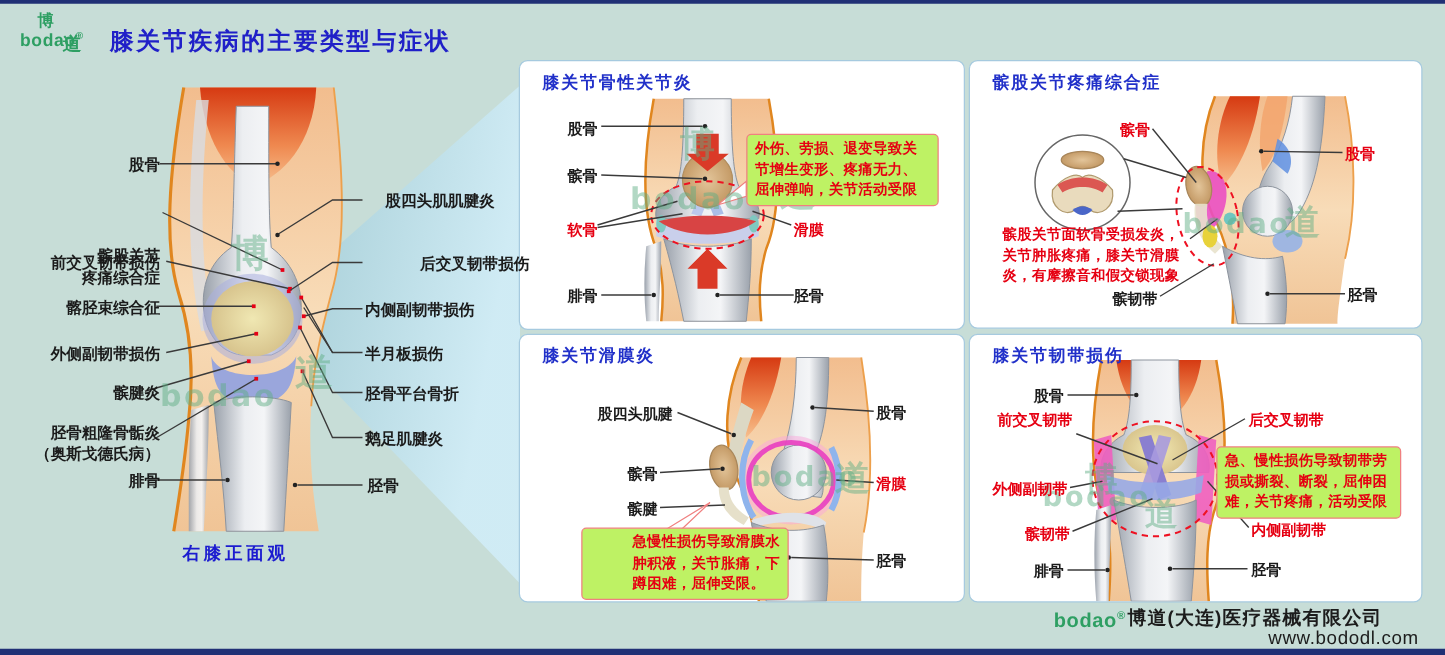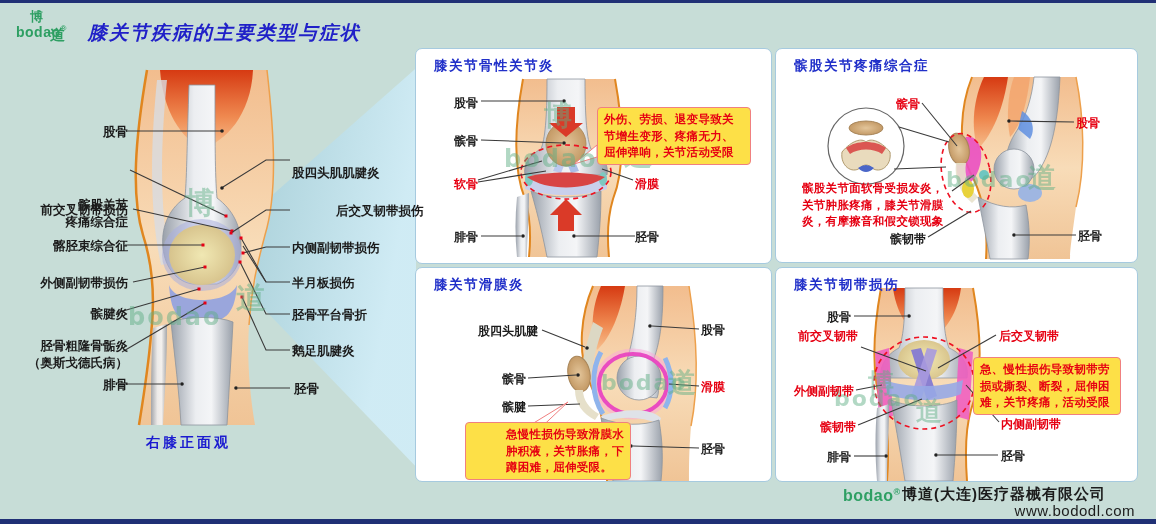--- a/index.html
+++ b/index.html
@@ -5,28 +5,28 @@
   html,body{margin:0;padding:0;}
   body{font-family:"Liberation Sans","DejaVu Sans",sans-serif;}
   #stage{position:relative;width:1156px;height:524px;background:#c7ddd7;overflow:hidden;}
   .bar{position:absolute;left:0;width:100%;background:#203075;z-index:5;}
   .lbl{position:absolute;font-weight:bold;font-size:12.5px;line-height:1.35;color:#1b1b1b;white-space:pre-line;z-index:3;}
   .lbl.r{text-align:right;}
   .red{color:#e60012;}
   .panel{position:absolute;background:#ffffff;border:1px solid #a6cadf;border-radius:7px;z-index:2;}
   .panel .lbl{font-size:12px;}
   .ptitle{position:absolute;left:18px;top:8px;font-weight:bold;font-size:13.5px;letter-spacing:1.5px;color:#2130c9;z-index:3;}
-  .note{position:absolute;background:#fde047;border:1.5px solid #f08080;border-radius:4px;padding:3px 6px;color:#e60012;font-weight:bold;font-size:11.5px;line-height:1.45;letter-spacing:.3px;z-index:4;}
+  .note{position:absolute;background:#bef264;border:1.5px solid #f08080;border-radius:4px;padding:3px 6px;color:#e60012;font-weight:bold;font-size:11.5px;line-height:1.45;letter-spacing:.3px;z-index:4;}
   .note.plain{border:none;padding:0;background:transparent;}
   .art{position:absolute;inset:0;z-index:1;}
   .ln{stroke:#3a3a3a;stroke-width:1.1;fill:none;}
   .dt{fill:#222;}
   .rs{fill:#e60016;}
   .wm{position:absolute;color:rgba(95,174,132,.48);font-weight:bold;z-index:2;pointer-events:none;font-family:"DejaVu Sans",sans-serif;}
-  .hdr-title{position:absolute;left:88px;top:20px;font-size:19px;font-weight:bold;letter-spacing:2px;color:#2020c8;z-index:3;font-style:italic;}
+  .hdr-title{position:absolute;left:88px;top:20px;font-size:19px;font-weight:bold;letter-spacing:2px;color:#2020c8;z-index:3;}
   .logo-txt{color:#2e9f63;font-weight:bold;letter-spacing:.5px;}
   .caption{position:absolute;left:146px;top:434px;font-size:14px;font-weight:bold;letter-spacing:3px;color:#1b1bd0;z-index:3;}
   .beam{position:absolute;left:256px;top:60px;width:160px;height:415px;z-index:0;
         background:linear-gradient(100deg,rgba(140,195,218,.5) 0%,rgba(208,236,246,.95) 75%);
         clip-path:polygon(0 36%,100% 2%,100% 98%,0 58%);}
   .footer-co{position:absolute;top:485px;font-size:15px;font-weight:bold;color:#1c1c1c;letter-spacing:1px;z-index:3;}
 </style>
 </head>
 <body>
 
@@ -122,21 +122,21 @@
   <div class="lbl r" style="left:8px;top:124px;width:120px;">股骨</div>
   <div class="lbl r" style="left:8px;top:153px;width:120px;margin-top:44px;">髌股关节
 疼痛综合症</div>
   <div class="lbl r" style="left:8px;top:202px;width:120px;">前交叉韧带损伤</div>
   <div class="lbl r" style="left:8px;top:238px;width:120px;">髂胫束综合征</div>
   <div class="lbl r" style="left:8px;top:275px;width:120px;">外侧副韧带损伤</div>
   <div class="lbl r" style="left:8px;top:306px;width:120px;">髌腱炎</div>
   <div class="lbl r" style="left:0px;top:338px;width:128px;">胫骨粗隆骨骺炎
 （奥斯戈德氏病）</div>
   <div class="lbl r" style="left:8px;top:377px;width:120px;">腓骨</div>
-  <div class="lbl" style="left:292px;top:165px;width:120px;">股四头肌肌腱炎</div>
+  <div class="lbl" style="left:292px;top:153px;width:120px;text-align:center;">股四头肌肌腱炎</div>
   <div class="lbl" style="left:292px;top:203px;width:120px;margin-left:44px;">后交叉韧带损伤</div>
   <div class="lbl" style="left:292px;top:240px;width:120px;">内侧副韧带损伤</div>
   <div class="lbl" style="left:292px;top:275px;width:120px;">半月板损伤</div>
   <div class="lbl" style="left:292px;top:307px;width:120px;">胫骨平台骨折</div>
   <div class="lbl" style="left:292px;top:343px;width:120px;">鹅足肌腱炎</div>
   <div class="lbl" style="left:294px;top:381px;width:120px;">胫骨</div>
   <div class="caption">右膝正面观</div>
 
   <span class="wm" style="left:185px;top:183px;font-size:30px;">博</span>
   <span class="wm" style="left:128px;top:303px;font-size:24px;letter-spacing:2px;">bodao</span>

